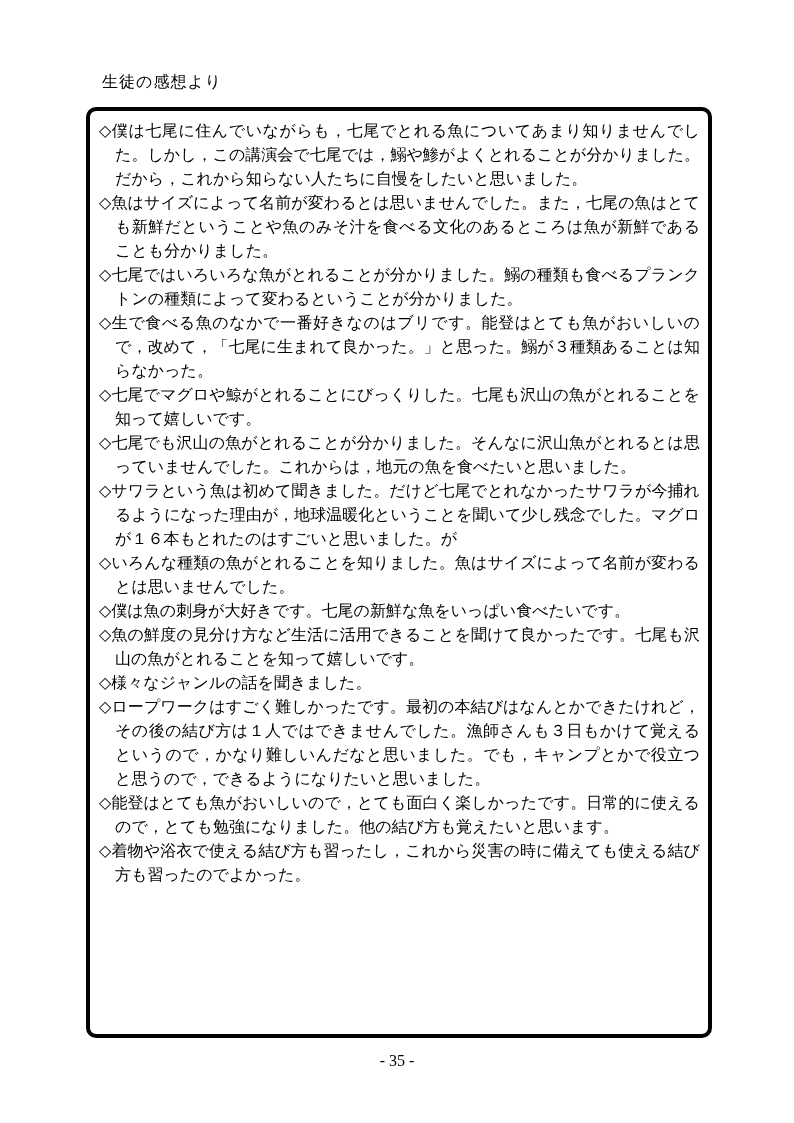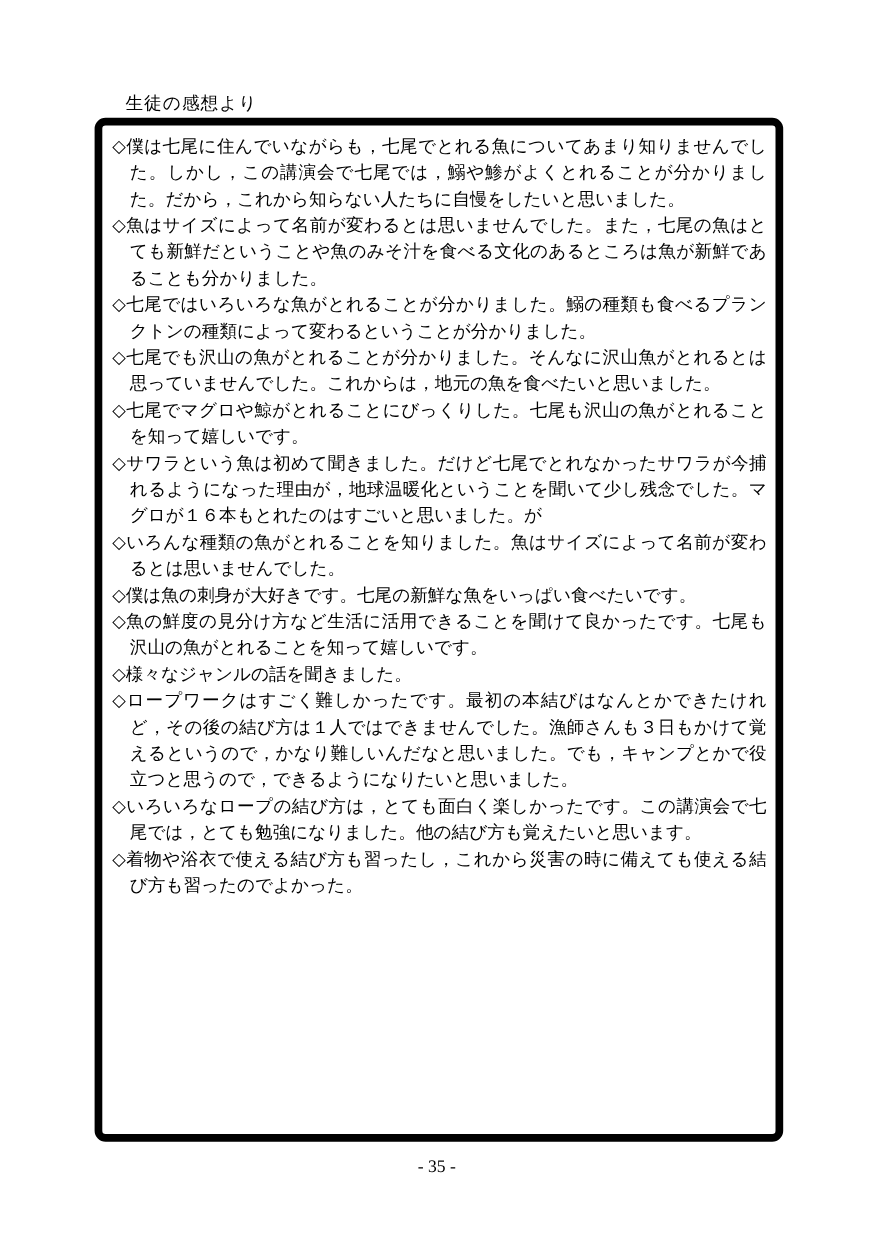--- a/index.html
+++ b/index.html
@@ -14,32 +14,32 @@
     font-family: "Liberation Serif", "DejaVu Serif", serif;
     color: #000000;
     overflow: hidden;
   }
   .doc-title {
     position: absolute;
     left: 98px;
     top: 68px;
     font-size: 16px;
     font-weight: normal;
-    margin: 16px;
+    margin: 4px;
     letter-spacing: 1px;
     white-space: nowrap;
   }
   .comments-box {
     position: absolute;
     left: 86px;
     top: 107px;
     width: 626px;
     height: 931px;
     box-sizing: border-box;
-    border: 7px solid #000000;
+    border: 4px solid #000000;
     border-radius: 10px;
     padding: 8px 8px 0 9px;
     overflow: hidden;
   }
   .comment {
     margin: 0;
     font-size: 16px;
     line-height: 24px;
     text-align: justify;
     padding-left: 16px;
@@ -58,25 +58,26 @@
 </style>
 </head>
 <body>
 
 <h1 class="doc-title">生徒の感想より</h1>
 
 <div class="comments-box">
   <p class="comment">◇僕は七尾に住んでいながらも，七尾でとれる魚についてあまり知りませんでした。しかし，この講演会で七尾では，鰯や鯵がよくとれることが分かりました。だから，これから知らない人たちに自慢をしたいと思いました。</p>
   <p class="comment">◇魚はサイズによって名前が変わるとは思いませんでした。また，七尾の魚はとても新鮮だということや魚のみそ汁を食べる文化のあるところは魚が新鮮であることも分かりました。</p>
   <p class="comment">◇七尾ではいろいろな魚がとれることが分かりました。鰯の種類も食べるプランクトンの種類によって変わるということが分かりました。</p>
+  <p class="comment">◇生で食べる魚のなかで一番好きなのはブリです。能登はとても魚がおいしいので，改めて，「七尾に生まれて良かった。」と思った。鰯が３種類あることは知らなかった。</p>
+  <p class="comment">◇七尾でマグロや鯨がとれることにびっくりした。七尾も沢山の魚がとれることを知って嬉しいです。</p>
   <p class="comment">◇七尾でも沢山の魚がとれることが分かりました。そんなに沢山魚がとれるとは思っていませんでした。これからは，地元の魚を食べたいと思いました。</p>
-  <p class="comment">◇七尾でマグロや鯨がとれることにびっくりした。七尾も沢山の魚がとれることを知って嬉しいです。</p>
   <p class="comment">◇サワラという魚は初めて聞きました。だけど七尾でとれなかったサワラが今捕れるようになった理由が，地球温暖化ということを聞いて少し残念でした。マグロが１６本もとれたのはすごいと思いました。が</p>
   <p class="comment">◇いろんな種類の魚がとれることを知りました。魚はサイズによって名前が変わるとは思いませんでした。</p>
   <p class="comment">◇僕は魚の刺身が大好きです。七尾の新鮮な魚をいっぱい食べたいです。</p>
   <p class="comment">◇魚の鮮度の見分け方など生活に活用できることを聞けて良かったです。七尾も沢山の魚がとれることを知って嬉しいです。</p>
   <p class="comment">◇様々なジャンルの話を聞きました。</p>
   <p class="comment">◇ロープワークはすごく難しかったです。最初の本結びはなんとかできたけれど，その後の結び方は１人ではできませんでした。漁師さんも３日もかけて覚えるというので，かなり難しいんだなと思いました。でも，キャンプとかで役立つと思うので，できるようになりたいと思いました。</p>
-  <p class="comment">◇いろいろなロープの結び方は，とても面白く楽しかったです。この講演会で七尾では，とても勉強になりました。他の結び方も覚えたいと思います。</p>
+  <p class="comment">◇能登はとても魚がおいしいので，とても面白く楽しかったです。日常的に使えるので，とても勉強になりました。他の結び方も覚えたいと思います。</p>
   <p class="comment">◇着物や浴衣で使える結び方も習ったし，これから災害の時に備えても使える結び方も習ったのでよかった。</p>
 </div>
 
 <div class="page-number">- 35 -</div>
 
 </body></html>

